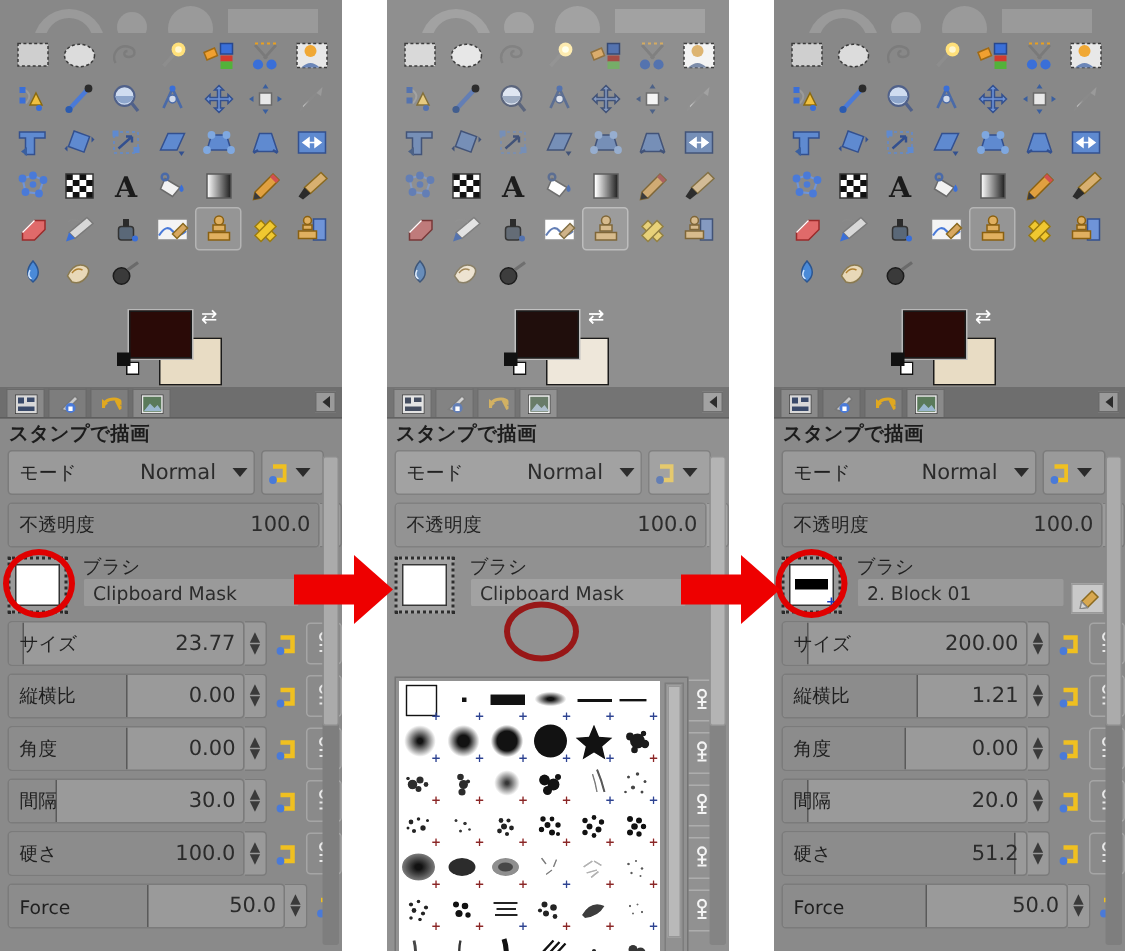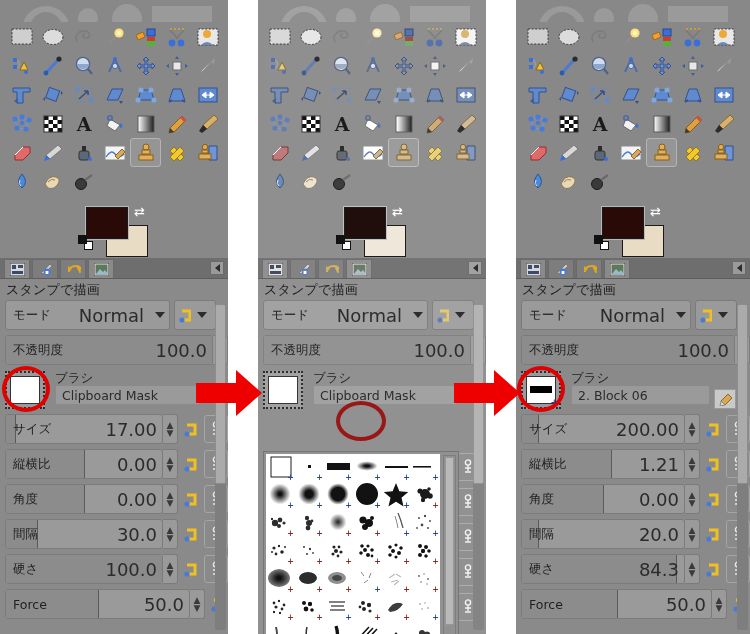--- a/index.html
+++ b/index.html
@@ -38,30 +38,30 @@
   
   .dock{position:absolute;left:0;width:100%;top:258px;bottom:0;background:#8a8a8a;}
   .dockbar{position:relative;height:20px;background:#6e6e6e;border-bottom:1px solid #5d5d5d;}
   .dtab{position:absolute;top:1px;width:26px;height:19px;background:#8a8a8a;border:1px solid #6a6a6a;border-bottom:none;
         display:flex;align-items:center;justify-content:center;box-sizing:border-box;}
   .dtab.inact{background:#7d7d7d;border-color:#6a6a6a;}
   .dmenu{position:absolute;right:4px;top:3px;width:14px;height:14px;background:#9a9a9a;border:1px solid #6a6a6a;
          display:flex;align-items:center;justify-content:center;box-sizing:border-box;}
   .dmenu i{width:0;height:0;border-top:4px solid transparent;border-bottom:4px solid transparent;border-right:5px solid #2b2b2b;display:block;}
 
-  .dtitle{height:21px;line-height:21px;padding-left:6px;font-size:13px;color:#1c1c1c;font-weight:normal;letter-spacing:.2px;}
+  .dtitle{height:21px;line-height:21px;padding-left:6px;font-size:13px;color:#1c1c1c;font-weight:bold;letter-spacing:.2px;}
 
   .opts{position:absolute;left:0;right:0;top:41px;bottom:0;}
 
   
   .orow{display:flex;align-items:center;height:32px;margin:0 0 3px 0;padding-left:5px;box-sizing:border-box;}
   .ctrl{position:relative;height:30px;background:#9a9a9a;border:1px solid #7b7b7b;border-radius:3px;box-sizing:border-box;
         display:flex;align-items:center;}
   .lbl{font-size:12.5px;color:#1f1f1f;padding-left:7px;white-space:nowrap;}
-  .val{font-size:18px;color:#2b2b2b;margin-left:auto;padding-right:5px;white-space:nowrap;text-align:right;}
+  .val{font-size:14px;color:#2b2b2b;margin-left:auto;padding-right:5px;white-space:nowrap;text-align:right;}
 
   
   .moderow .mode{width:165px;}
   .moderow .modebtn{width:42px;margin-left:4px;justify-content:space-between;padding:0 4px;}
   .chev{width:0;height:0;border-left:5px solid transparent;border-right:5px solid transparent;border-top:6px solid #2b2b2b;margin-left:6px;margin-right:4px;}
 
   
   .srow .sl{flex:1;position:relative;overflow:hidden;}
   .srow .fill{position:absolute;left:0;top:0;bottom:0;background:#8c8c8c;border-right:1px solid #5a5a5a;}
   .srow .sl .lbl{position:relative;z-index:2;}
@@ -485,21 +485,21 @@
             <div class="inner"></div>
           </div>
           <div class="blabel">ブラシ</div>
           <div class="bname" style="margin-right:28px;">Clipboard Mask</div>
         </div>
 
         <div class="orow srow">
           <div class="ctrl sl" style="width:155px;">
             <div class="fill" style="width:6%"></div>
             <span class="lbl">サイズ</span>
-            <span class="val">17.00</span>
+            <span class="val">23.77</span>
           </div>
           <div class="spin">
               <i>▲</i>
               <i>▼</i>
             </div>
           <div class="linkbtn">
               <svg width="15" height="15">
                 <path d="M3 3 h8 v9 h-6" fill="none" stroke="#f0c020" stroke-width="3"></path>
                 <circle cx="3" cy="12" r="2.6" fill="#4a7ad8"></circle>
               </svg>
@@ -1765,21 +1765,21 @@
         </div>
 
         <div class="brushblk" style="height:44px;margin-top:2px;">
           <div class="bprev">
             <div class="inner">
               <div class="bar"></div>
               <span class="plus">+</span>
             </div>
           </div>
           <div class="blabel">ブラシ</div>
-          <div class="bname" style="margin-right:40px;">2. Block 06</div>
+          <div class="bname" style="margin-right:40px;">2. Block 01</div>
           <div class="bedit">
               <svg width="15" height="13">
                 <path d="M10 1 l4 4 -7 7 -4-4z" fill="#d8a850" stroke="#8a6a20"></path>
                 <path d="M3 8 l4 4 -5 1z" fill="#d8d8d8" stroke="#888"></path>
               </svg>
             </div>
         </div>
 
         <div class="orow srow">
           <div class="ctrl sl" style="width:161px;">
@@ -1874,21 +1874,21 @@
                 <circle cx="5" cy="3.5" r="2.6" fill="none" stroke="#e8e8e8" stroke-width="1.4"></circle>
                 <path d="M5 6 v6 M2 9 h6 M2 13 h6" stroke="#e8e8e8" stroke-width="1.4"></path>
               </svg>
             </div>
         </div>
 
         <div class="orow srow">
           <div class="ctrl sl" style="width:161px;">
             <div class="fill" style="width:95%"></div>
             <span class="lbl">硬さ</span>
-            <span class="val">84.3</span>
+            <span class="val">51.2</span>
           </div>
           <div class="spin">
               <i>▲</i>
               <i>▼</i>
             </div>
           <div class="linkbtn">
               <svg width="15" height="15">
                 <path d="M3 3 h8 v9 h-6" fill="none" stroke="#f0c020" stroke-width="3"></path>
                 <circle cx="3" cy="12" r="2.6" fill="#4a7ad8"></circle>
               </svg>

